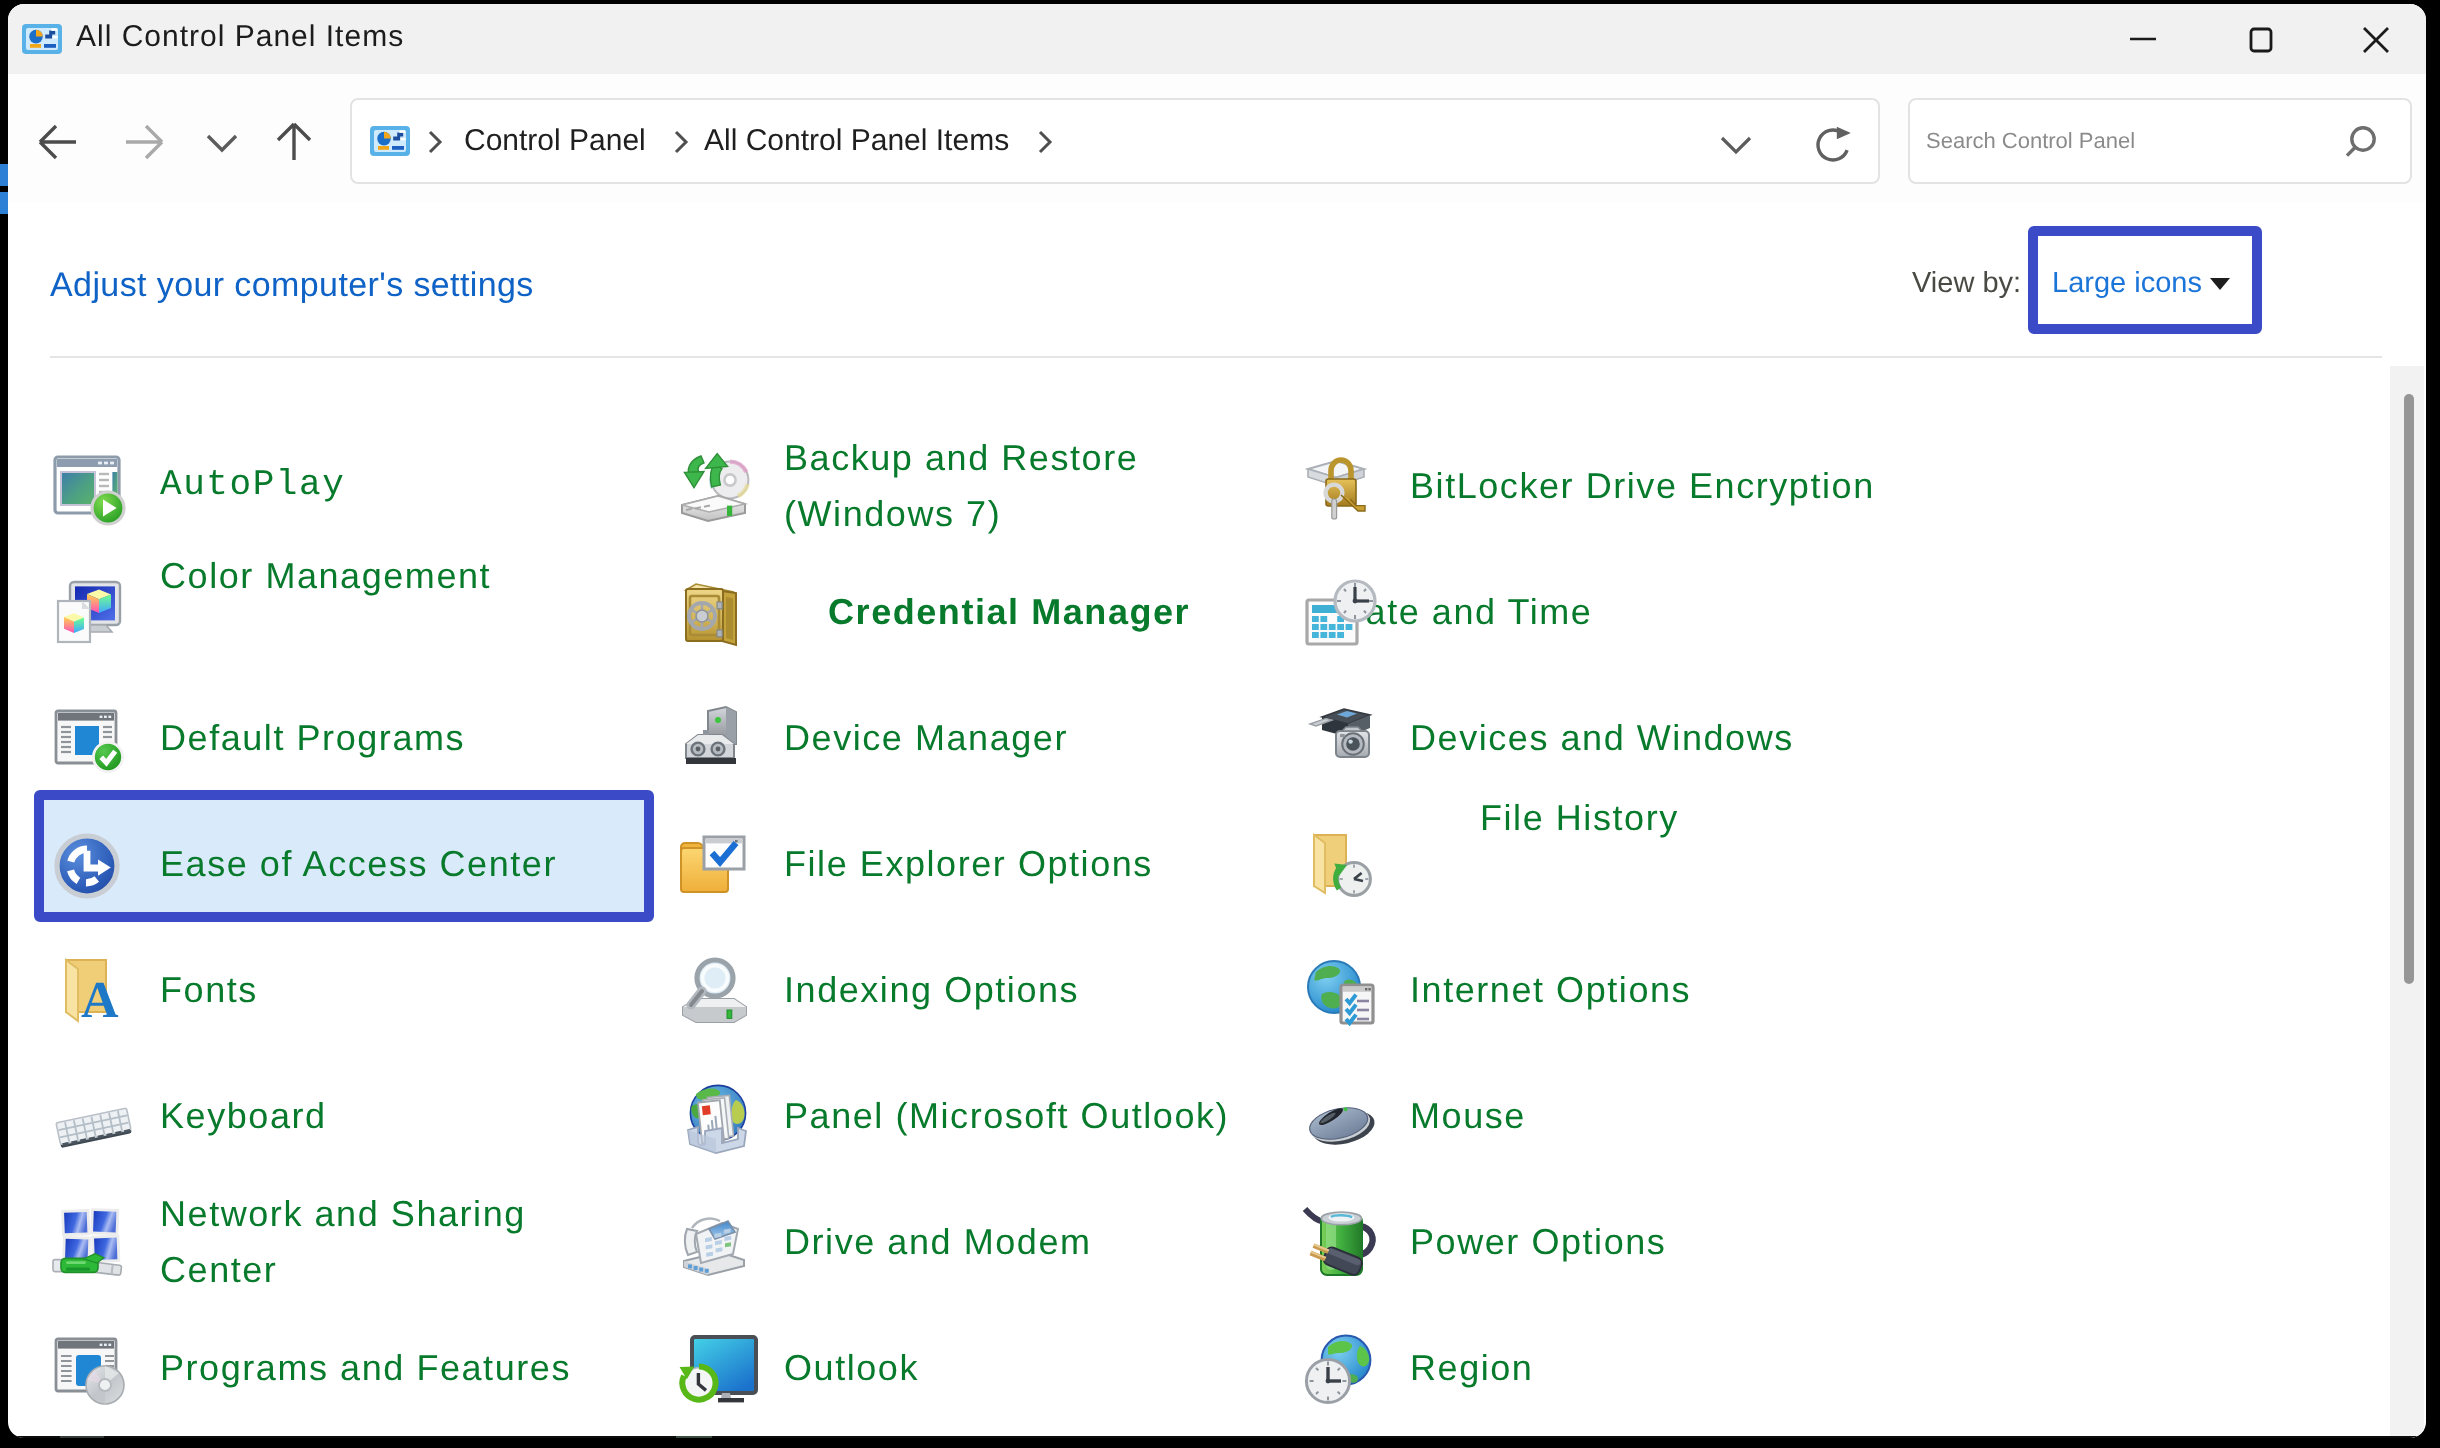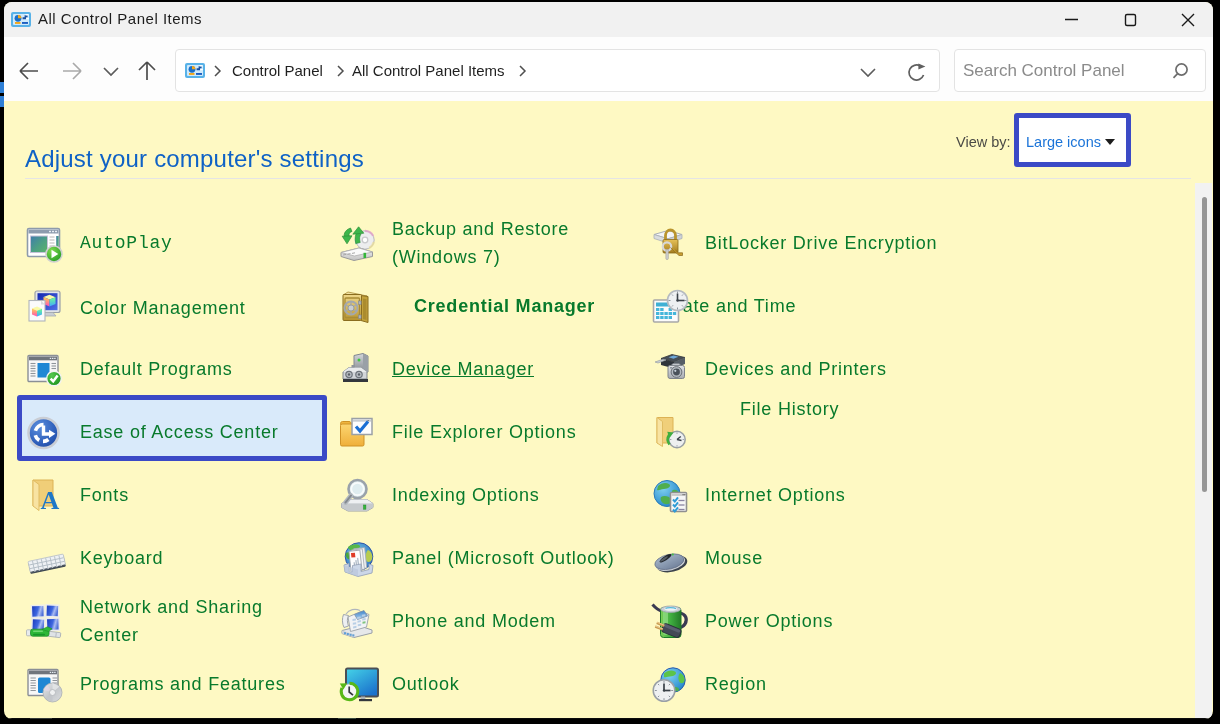--- a/index.html
+++ b/index.html
@@ -1,34 +1,34 @@
 <!DOCTYPE html>
 <html><head>
 <meta charset="utf-8">
 <style>
   * { margin:0; padding:0; box-sizing:border-box; }
   html,body { width:1220px; height:724px; background:#000; overflow:hidden;
     font-family:"Liberation Sans", sans-serif; }
   .ab { position:absolute; }
   .win { position:absolute; left:4px; top:2px; width:1209px; height:717px;
-    background:#fef9c3; border-radius:8px; overflow:hidden; }
+    background:#ffffff; border-radius:8px; overflow:hidden; }
   .inner { position:absolute; left:-4px; top:-2px; width:1220px; height:724px; }
   .titlebar { position:absolute; left:0; top:0; width:1220px; height:37px; background:#f1f1f1; }
   .toolbar  { position:absolute; left:0; top:37px; width:1220px; height:64px; background:#fdfdfd; }
   .title-txt { position:absolute; left:38px; top:6px; height:26px; line-height:26px;
     font-size:15px; letter-spacing:0.5px; color:#1c1c1c; }
   .bbar { position:absolute; left:175px; top:49px; width:765px; height:43px;
     background:#fff; border:1px solid #e3e3e3; border-radius:4px; }
   .sbox { position:absolute; left:954px; top:49px; width:252px; height:43px;
     background:#fff; border:1px solid #e3e3e3; border-radius:4px; }
   .crumb { position:absolute; top:58px; height:26px; line-height:26px; font-size:15px; color:#1f1f1f; }
   .ph { position:absolute; left:963px; top:58px; height:26px; line-height:26px;
-    font-size:17px; color:#8b8b8b; }
+    font-size:11px; color:#8b8b8b; }
   .heading { position:absolute; left:25px; top:130px; height:26px; line-height:26px;
-    font-size:24px; letter-spacing:0.2px; color:#0f62c6;margin-top:16px; }
+    font-size:17px; letter-spacing:0.2px; color:#0f62c6; }
   .viewby { position:absolute; left:956px; top:129px; height:26px; line-height:26px;
     font-size:14.5px; color:#4a4a45; }
   .vbox { position:absolute; left:1014px; top:113px; width:117px; height:54px;
     border:5px solid #3b4ac6; border-radius:3px; background:#fff; }
   .vlab { position:absolute; left:1026px; top:129px; height:26px; line-height:26px;
     font-size:14.5px; color:#1b74d8; }
   .vtri { position:absolute; left:1105px; top:139px; width:0; height:0;
     border-left:5px solid transparent; border-right:5px solid transparent;
     border-top:6px solid #1d1d1d; }
   .divider { position:absolute; left:25px; top:178px; width:1166px; height:1px; background:#e5e5e5; }
@@ -124,37 +124,37 @@
       <div class="vtri"></div>
       <div class="divider"></div>
       <div class="strack"></div>
       <div class="sthumb"></div>
 
       <div class="sel"></div>
 
       <div class="lab" style="left:80px;top:229.5px;font-family:Liberation Mono, monospace;">AutoPlay</div>
       <div class="lab2" style="left:392px;top:214.5px;">Backup and Restore<br>(Windows 7)</div>
       <div class="lab" style="left:705px;top:229.5px;">BitLocker Drive Encryption</div>
-      <div class="lab" style="left:80px;top:295px;">Color Management</div>
+      <div class="lab" style="left:80px;top:275px;">Color Management</div>
       <div class="lab" style="left:414px;top:292.5px;font-weight:bold;">Credential Manager</div>
       <div class="lab" style="left:669px;top:292.5px;">Date and Time</div>
       <div class="lab" style="left:80px;top:355.5px;">Default Programs</div>
-      <div class="lab" style="left:392px;top:355.5px;text-decoration:underline;">Device Manager</div>
-      <div class="lab" style="left:705px;top:355.5px;">Devices and Printers</div>
+      <div class="lab" style="left:392px;top:355.5px;">Device Manager</div>
+      <div class="lab" style="left:705px;top:355.5px;">Devices and Windows</div>
       <div class="lab" style="left:80px;top:418.5px;">Ease of Access Center</div>
       <div class="lab" style="left:392px;top:418.5px;">File Explorer Options</div>
       <div class="lab" style="left:705px;top:396px;margin-left:35px;">File History</div>
       <div class="lab" style="left:80px;top:481.5px;">Fonts</div>
       <div class="lab" style="left:392px;top:481.5px;">Indexing Options</div>
       <div class="lab" style="left:705px;top:481.5px;">Internet Options</div>
       <div class="lab" style="left:80px;top:544.5px;">Keyboard</div>
       <div class="lab" style="left:392px;top:544.5px;">Panel (Microsoft Outlook)</div>
       <div class="lab" style="left:705px;top:544.5px;">Mouse</div>
       <div class="lab2" style="left:80px;top:592.5px;">Network and Sharing<br>Center</div>
-      <div class="lab" style="left:392px;top:607.5px;">Phone and Modem</div>
+      <div class="lab" style="left:392px;top:607.5px;">Drive and Modem</div>
       <div class="lab" style="left:705px;top:607.5px;">Power Options</div>
       <div class="lab" style="left:80px;top:670.5px;">Programs and Features</div>
       <div class="lab" style="left:392px;top:670.5px;">Outlook</div>
       <div class="lab" style="left:705px;top:670.5px;">Region</div>
 
       <div class="icon" style="left:26px;top:226px;">
         <svg width="36" height="36" viewBox="0 0 36 36">
         <defs>
             <linearGradient id="g_ap" x1="0" y1="0" x2="1" y2="1">
           <stop offset="0" stop-color="#3e7cab"></stop>

